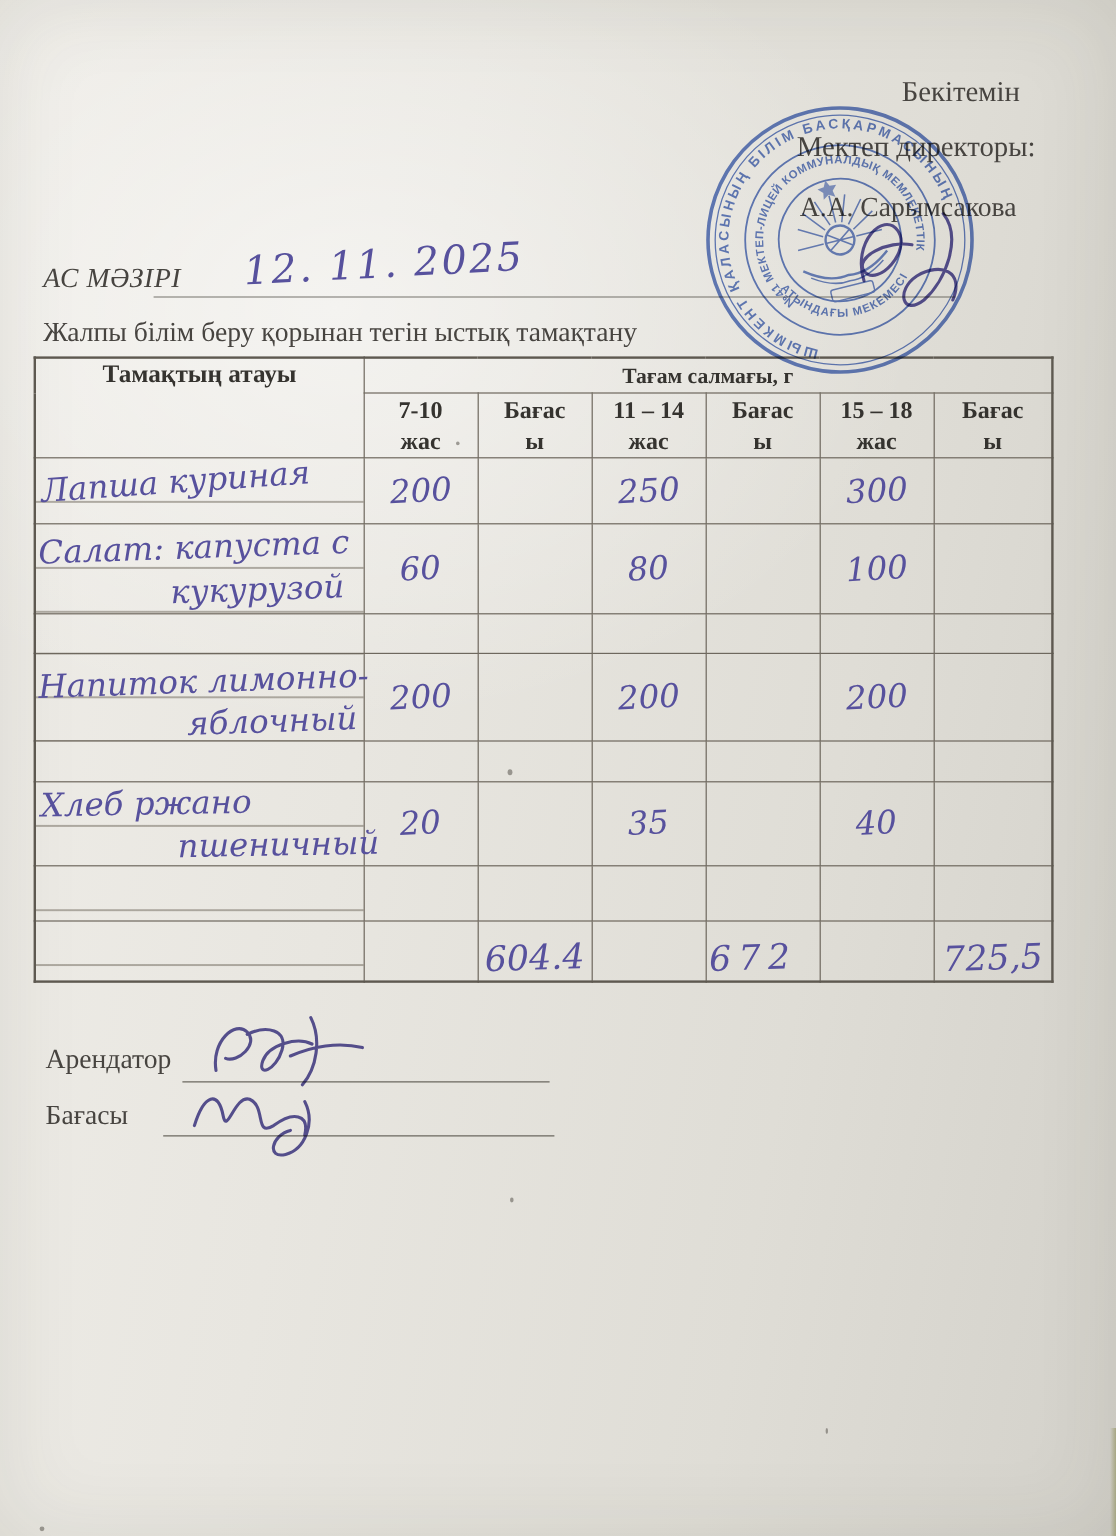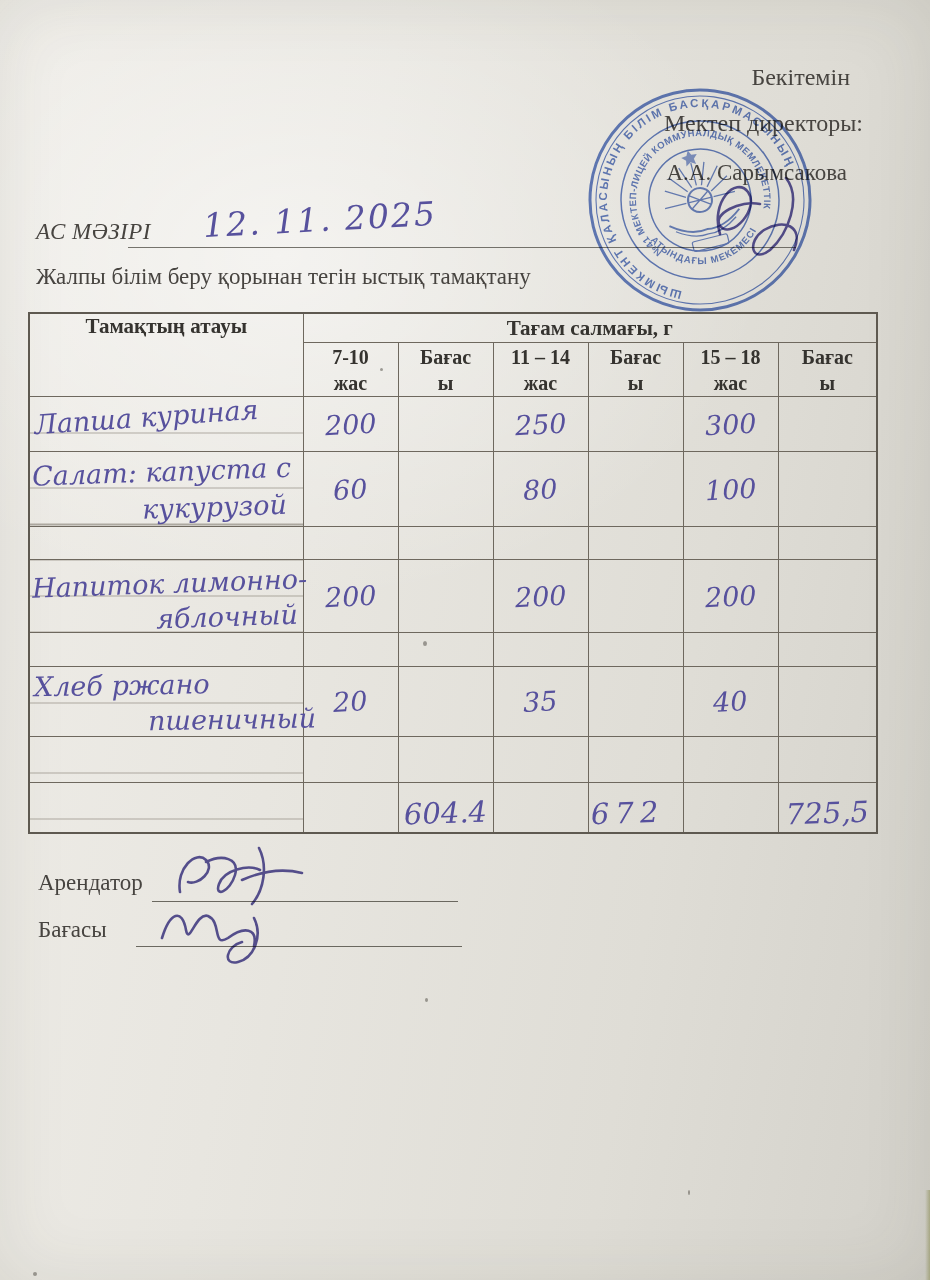--- a/index.html
+++ b/index.html
@@ -18,28 +18,28 @@
   .dname{top:160px;right:83px;font-size:23px;}
   .menu-title{top:219px;left:36px;font-size:23px;letter-spacing:.5px;font-style:italic;}
   .subtitle{top:252px;left:36px;font-size:23px;margin-top:12px;}
   .date-underline{position:absolute;top:247px;left:128px;width:668px;height:0;
     border-bottom:1.6px solid rgba(75,72,64,.75);}
   
   .hw{font-family:"DejaVu Serif",serif;font-style:italic;color:#57519d;}
   .date-hw{position:absolute;top:200px;left:203px;font-size:33px;
     transform:rotate(-3deg);letter-spacing:2px;}
   
-  table.menu{position:absolute;left:28px;top:312px;width:848px;
+  table.menu{position:absolute;left:28px;top:297px;width:848px;
     border-collapse:collapse;table-layout:fixed;}
   table.menu td,table.menu th{border:1.5px solid #6e6density85e;}
   table.menu td,table.menu th{border:1.5px solid #6e685e;padding:0;}
   table.menu{border:2px solid #5e5950;}
   th{font-weight:bold;color:#35332f;}
   .th-name{width:274px;vertical-align:top;padding-top:5px;font-size:21px;}
-  .th-weight{font-size:21px;height:28px;margin-top:47px;}
+  .th-weight{font-size:18px;height:28px;margin-top:47px;}
   tr.hb{height:54px;}
   th.sub{font-size:20px;line-height:1.3;vertical-align:middle;margin-top:48px;}
   .sub-inner{display:inline-block;font-weight:bold;}
   .w54{max-width:54px;}
   .w76{max-width:76px;}
   .brk{max-width:60px;word-break:break-all;}
   tr.r1{height:55px;} tr.r2{height:75px;} tr.f1{height:33px;}
   tr.r3{height:73px;} tr.f2{height:34px;} tr.r4{height:70px;padding-left:40px;}
   tr.f3{height:46px;} tr.trow{height:50px;}
   td.name-cell{vertical-align:top;

